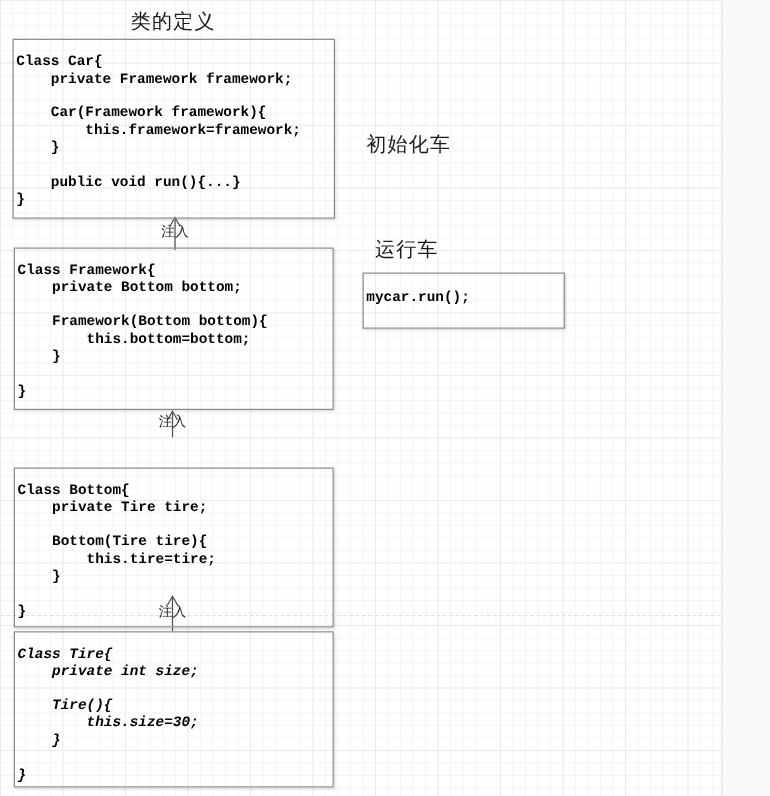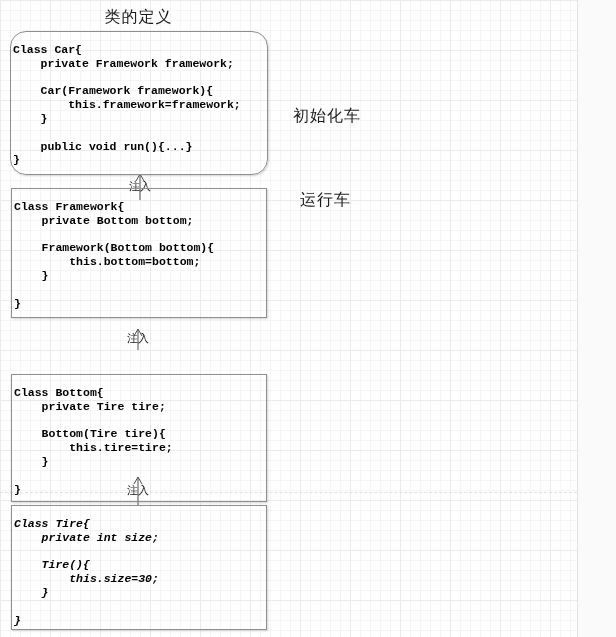--- a/index.html
+++ b/index.html
@@ -35,22 +35,22 @@
   .codebox pre {
     margin: 0;
     font-family: "Liberation Mono", "DejaVu Sans Mono", monospace;
     font-weight: bold;
     font-size: 11.5px;
     line-height: 13.8px;
     color: #000000;
     white-space: pre;
     padding: 11px 0 0 2px;
   }
-  .box-car       { left: 10px;  top: 31px;  width: 256px; height: 142px; border-radius: 16px; }
-  .box-framework { left: 11px;  top: 188px; width: 254px; height: 128px; }
+  .box-car       { left: 10px;  top: 31px;  width: 256px; height: 142px; }
+  .box-framework { left: 11px;  top: 198px; width: 254px; height: 128px; }
   .box-bottom    { left: 11px;  top: 350px; width: 254px; height: 126px; margin-top: 24px; }
   .box-tire      { left: 11px;  top: 505px; width: 254px; height: 123px; font-style: italic; }
   .box-init      { left: 287px; top: 103px; width: 310px; height: 62px; }
   .box-init pre  { padding: 5px 0 0 2px; }
   .box-run       { left: 290px; top: 218px; width: 160px; height: 43px; }
   .box-run pre   { padding: 13px 0 0 2px; }
   .diagram-title {
     position: absolute;
     font-size: 16px;
     font-weight: 500;
@@ -157,14 +157,17 @@
     }
 
 }</pre>
   </div>
 
   <div class="diagram-title title-init">初始化车</div>
 
 
   <div class="diagram-title title-run">运行车</div>
 
+  <div class="codebox box-run">
+    <pre>mycar.run();</pre>
+  </div>
 
 </div>
 
 </body></html>

